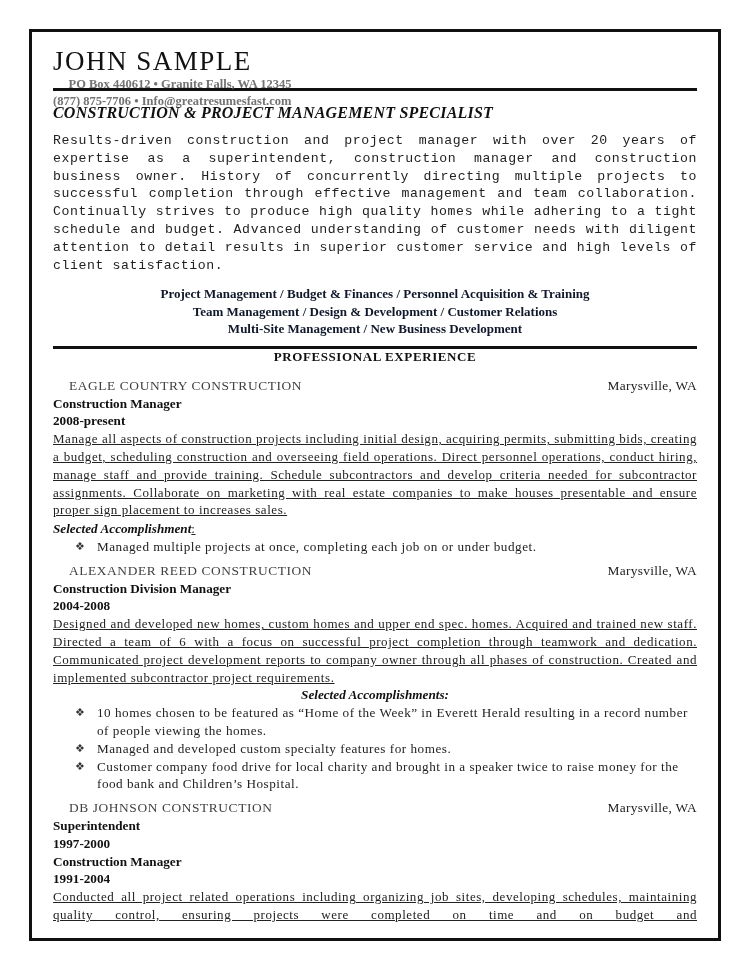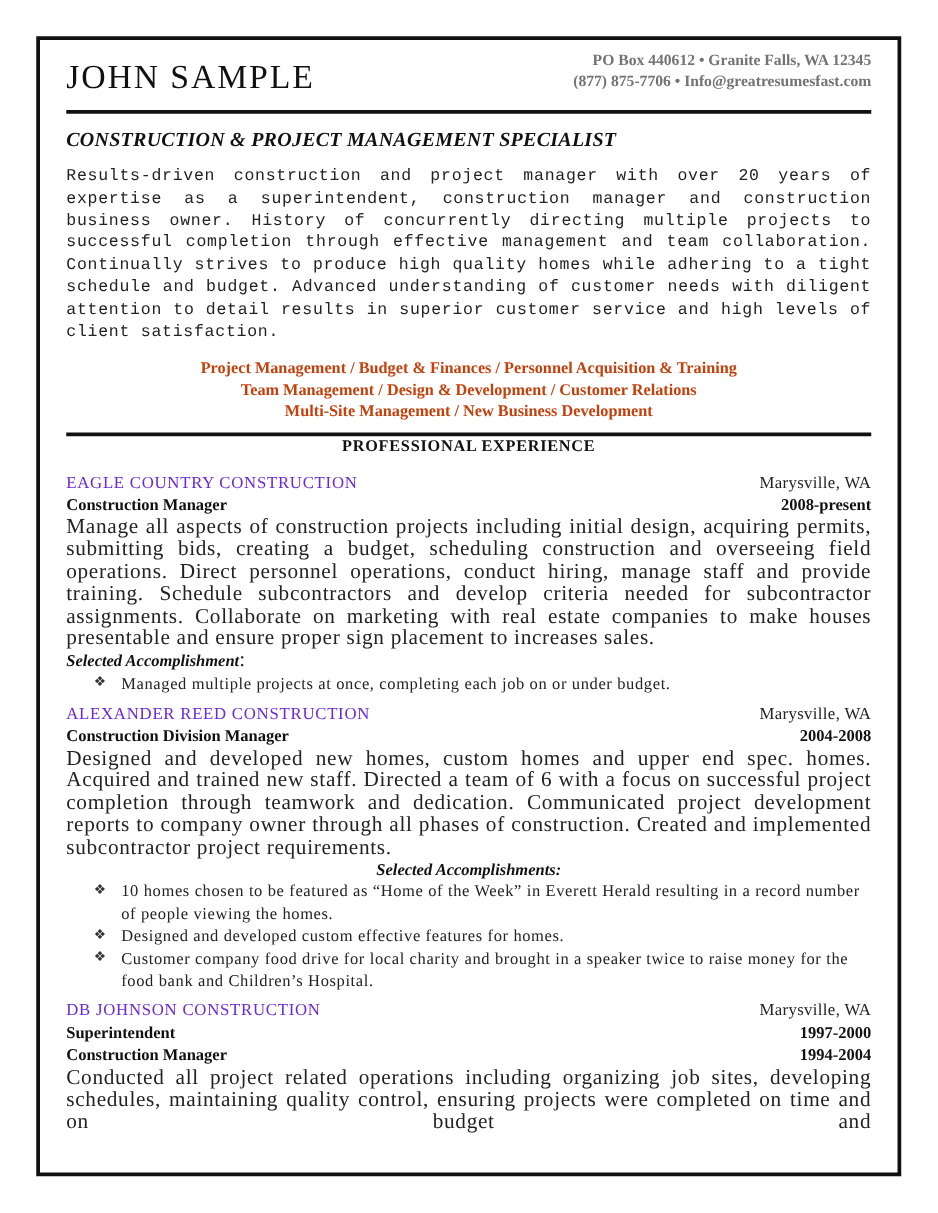--- a/index.html
+++ b/index.html
@@ -24,23 +24,23 @@
       border: 3px solid #111111;
     }
     .content {
       position: absolute;
       left: 53px;
       top: 40px;
       width: 644px;
     }
     .header-row {
       display: flex;
-      justify-content: space-between;
       align-items: flex-start;
       height: 46px;
+      flex-direction: column;
     }
     .name {
       font-size: 27px;
       letter-spacing: 1.5px;
       font-weight: normal;
       color: #111;
       margin-top: 6px;
       line-height: 30px;
     }
     .contact {
@@ -73,54 +73,57 @@
       letter-spacing: 0.6px;
       color: #222;
       font-family: Liberation Mono, monospace;
     }
     .skills {
       margin-top: 11px;
       text-align: center;
       font-weight: bold;
       font-size: 13px;
       line-height: 17.5px;
-      color: #c2410c;
+      color: #0f172a;
     }
     .rule.mid { margin-top: 8px; }
     .section-title {
       text-align: center;
       font-weight: bold;
       font-size: 13px;
       letter-spacing: 0.6px;
       margin-bottom: 12px;
       color: #111;
     }
     .job { margin-bottom: 6px; }
     .line-row {
       display: flex;
       justify-content: space-between;
       font-size: 13.4px;
       line-height: 17.8px;
     }
     .company {
       letter-spacing: 0.6px;
-      color: #6d28d9;
+      color: #404040;
+      margin-left: 16px;
     }
     .location { color: #222; letter-spacing: 0.3px; }
     .title-row {
       font-weight: bold;
       color: #111;
       font-size: 13.2px;
+      flex-direction: column;
     }
     .desc {
-      font-size: 17px;
+      font-size: 13px;
       line-height: 17.8px;
       text-align: justify;
       letter-spacing: 0.55px;
       color: #222;
+      text-decoration: underline;
     }
     .acc-label {
       font-weight: bold;
       font-style: italic;
       font-size: 13.2px;
       line-height: 17.8px;
       color: #111;
       text-align: center;
     }
     .acc-list {
@@ -207,38 +210,38 @@
     </div>
     <div class="desc">Designed and developed new homes, custom homes and upper end spec. homes.  Acquired and trained new staff. Directed a team of 6 with a focus on successful project completion through teamwork and dedication. Communicated project development reports to company owner through all phases of construction. Created and implemented subcontractor project requirements.</div>
     <div class="acc-label">Selected Accomplishments:</div>
     <ul class="acc-list">
       <li>
         <span class="bullet">❖</span>
         <span>10 homes chosen to be featured as “Home of the Week” in Everett Herald resulting in a record number of people viewing the homes.</span>
       </li>
       <li>
         <span class="bullet">❖</span>
-        <span>Designed and developed custom effective features for homes.</span>
+        <span>Managed and developed custom specialty features for homes.</span>
       </li>
       <li>
         <span class="bullet">❖</span>
         <span>Customer company food drive for local charity and brought in a speaker twice to raise money for the food bank and Children’s Hospital.</span>
       </li>
     </ul>
   </div>
 
   <div class="job">
     <div class="line-row">
       <span class="company">DB JOHNSON CONSTRUCTION</span>
       <span class="location">Marysville, WA</span>
     </div>
     <div class="line-row title-row">
       <span>Superintendent</span>
       <span>1997-2000</span>
     </div>
     <div class="line-row title-row">
       <span>Construction Manager</span>
-      <span>1994-2004</span>
+      <span>1991-2004</span>
     </div>
     <div class="desc" style="text-align-last: justify;">Conducted all project related operations including organizing job sites, developing schedules, maintaining quality control, ensuring projects were completed on time and on budget and</div>
   </div>
 
 </div>
 
 </body></html>

